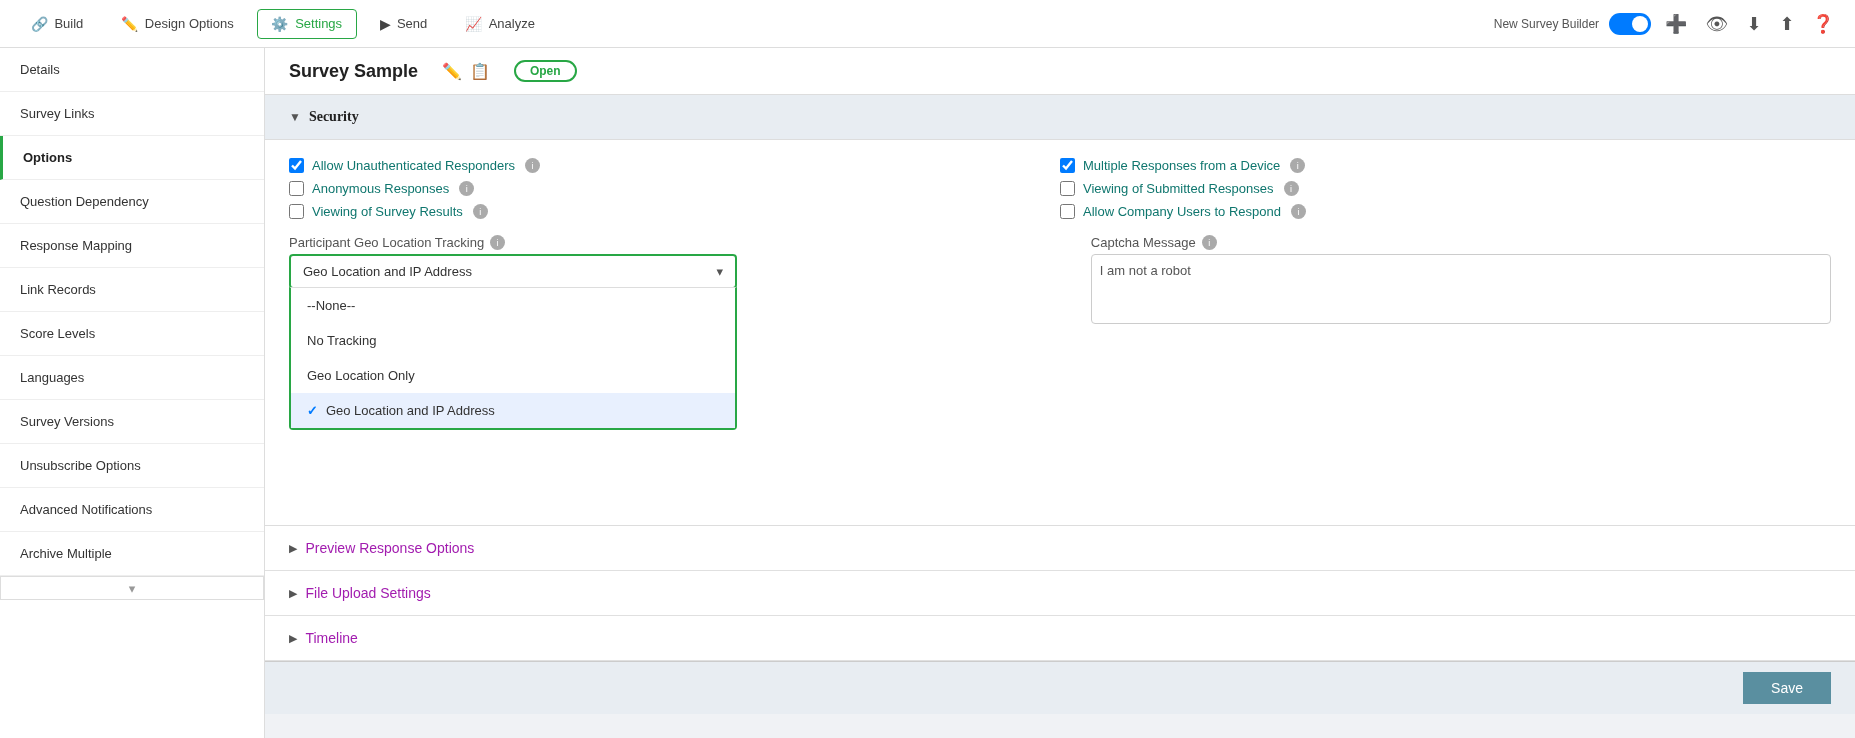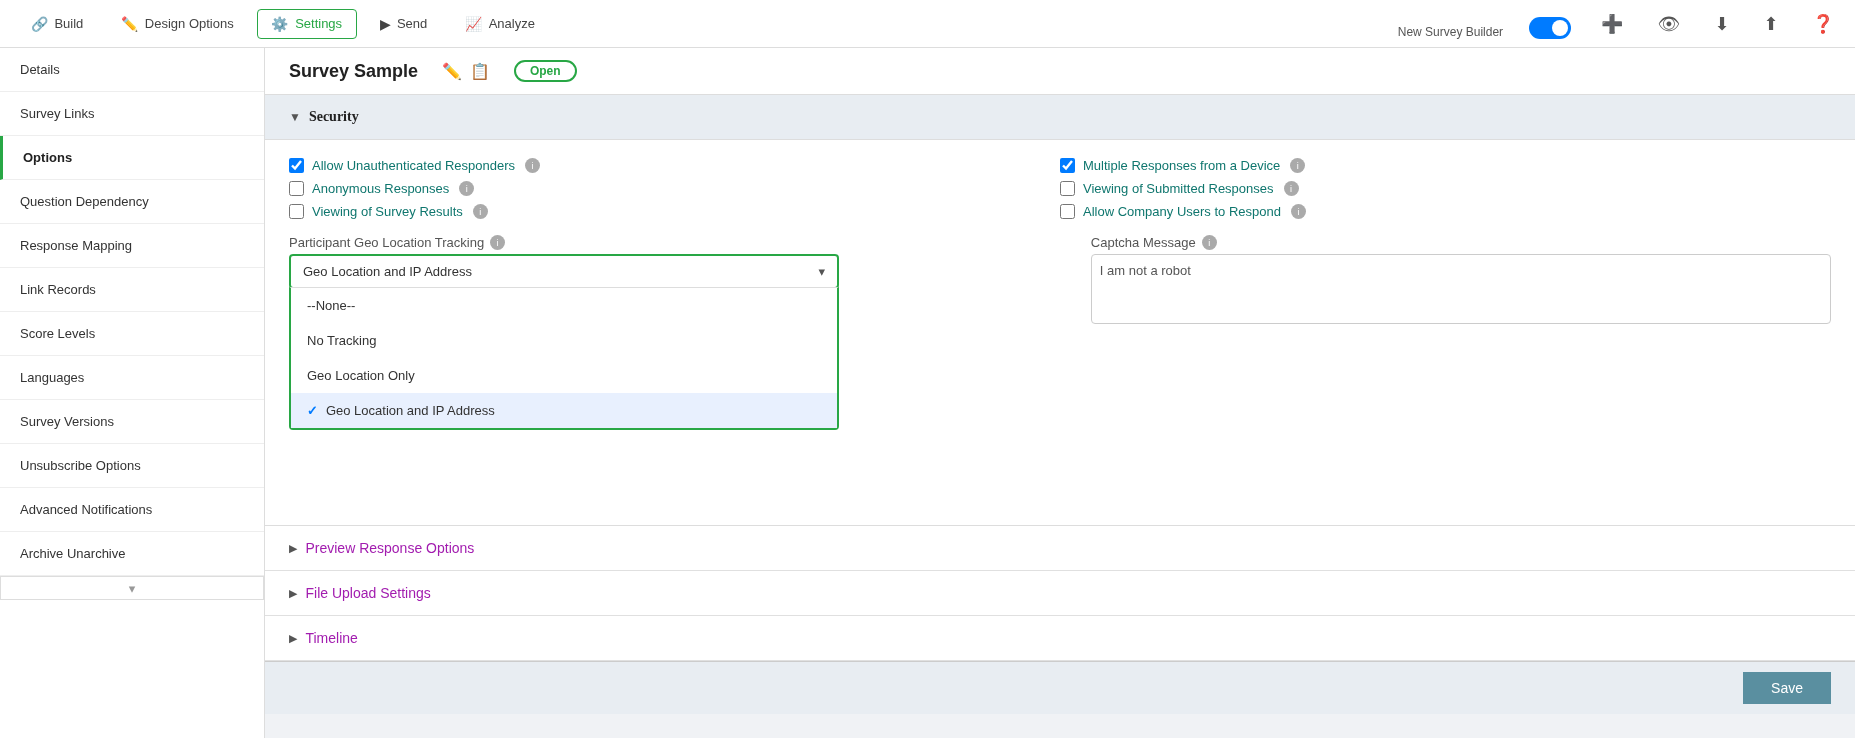--- a/index.html
+++ b/index.html
@@ -26,21 +26,21 @@
       color: #444;
       font-size: 13px;
     }
     .nav-btn.active {
       border-color: #28a745;
       color: #28a745;
     }
     .nav-btn .icon { font-size: 14px; }
     .nav-right {
       margin-left: auto;
-      display: flex; align-items: flex-end; gap: 26px;
+      display: flex; align-items: center; gap: 10px;
     }
     .nav-label { font-size: 12px; color: #555; }
     .toggle-switch {
       width: 42px; height: 22px; background: #007bff; border-radius: 11px;
       position: relative; cursor: pointer;
     }
     .toggle-switch::after {
       content: ''; position: absolute; right: 3px; top: 3px;
       width: 16px; height: 16px; background: #fff; border-radius: 50%;
     }
@@ -135,21 +135,21 @@
       margin-left: 2px;
     }
     .geo-label {
       font-size: 11px; color: #555; margin-bottom: 4px;
       display: flex; align-items: center; gap: 4px;
     }
     .geo-select-wrapper {
       border: 2px solid #28a745;
       border-radius: 4px;
       padding: 0;
-      width: 550px;
+      width: 448px;
       background: #fff;
       position: relative;
     }
     .geo-select-display {
       display: flex; align-items: center; justify-content: space-between;
       padding: 8px 12px;
       cursor: pointer;
       color: #333;
       font-size: 13px;
     }
@@ -284,21 +284,21 @@
     <div class="sidebar-item">
       <span>Survey Versions</span>
     </div>
     <div class="sidebar-item">
       <span>Unsubscribe Options</span>
     </div>
     <div class="sidebar-item">
       <span>Advanced Notifications</span>
     </div>
     <div class="sidebar-item">
-      <span>Archive Unarchive</span>
+      <span>Archive Multiple</span>
     </div>
     <div class="sidebar-scroll-btn">▾</div>
   </div>
 
   <div class="content-area">
 
     <div class="survey-header">
       <span class="survey-title">Survey Sample</span>
       <div class="survey-header-icons">
         <span class="header-icon">✏️</span>

